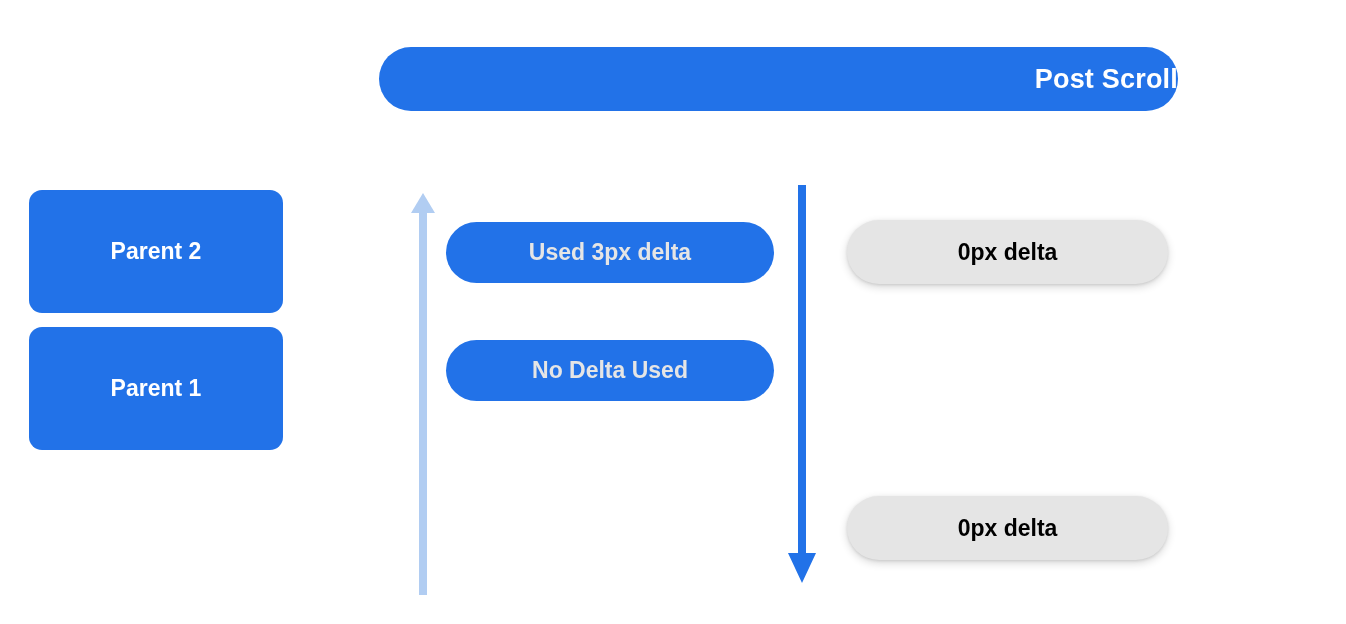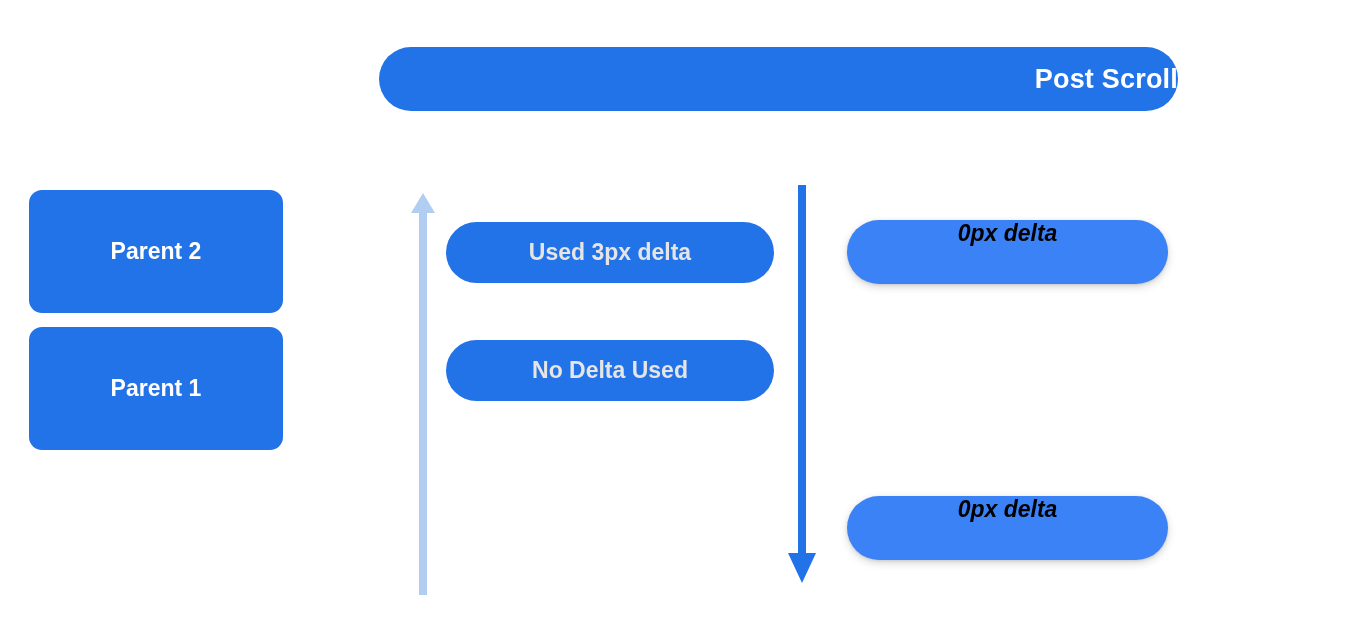--- a/index.html
+++ b/index.html
@@ -106,27 +106,26 @@
   }
   .pill-blue.row-1 { top: 222px; }
   .pill-blue.row-2 { top: 340px; }
 
   
   .pill-white {
     position: absolute;
     left: 847px;
     width: 321px;
     height: 64px;
-    background: #3b82f6;
+    background: #e5e5e5;
     border-radius: 32px;
     box-shadow: 0 3px 9px rgba(0,0,0,0.16), 0 1px 3px rgba(0,0,0,0.10);
     display: flex;
-    align-items: flex-start;
+    align-items: center;
     justify-content: center;
-    font-style: italic;
   }
   .pill-white .pill-label {
     color: #000000;
     font-size: 23px;
     font-weight: bold;
   }
   .pill-white.row-1 { top: 220px; }
   .pill-white.row-2 { top: 496px; }
 </style>
 </head>

